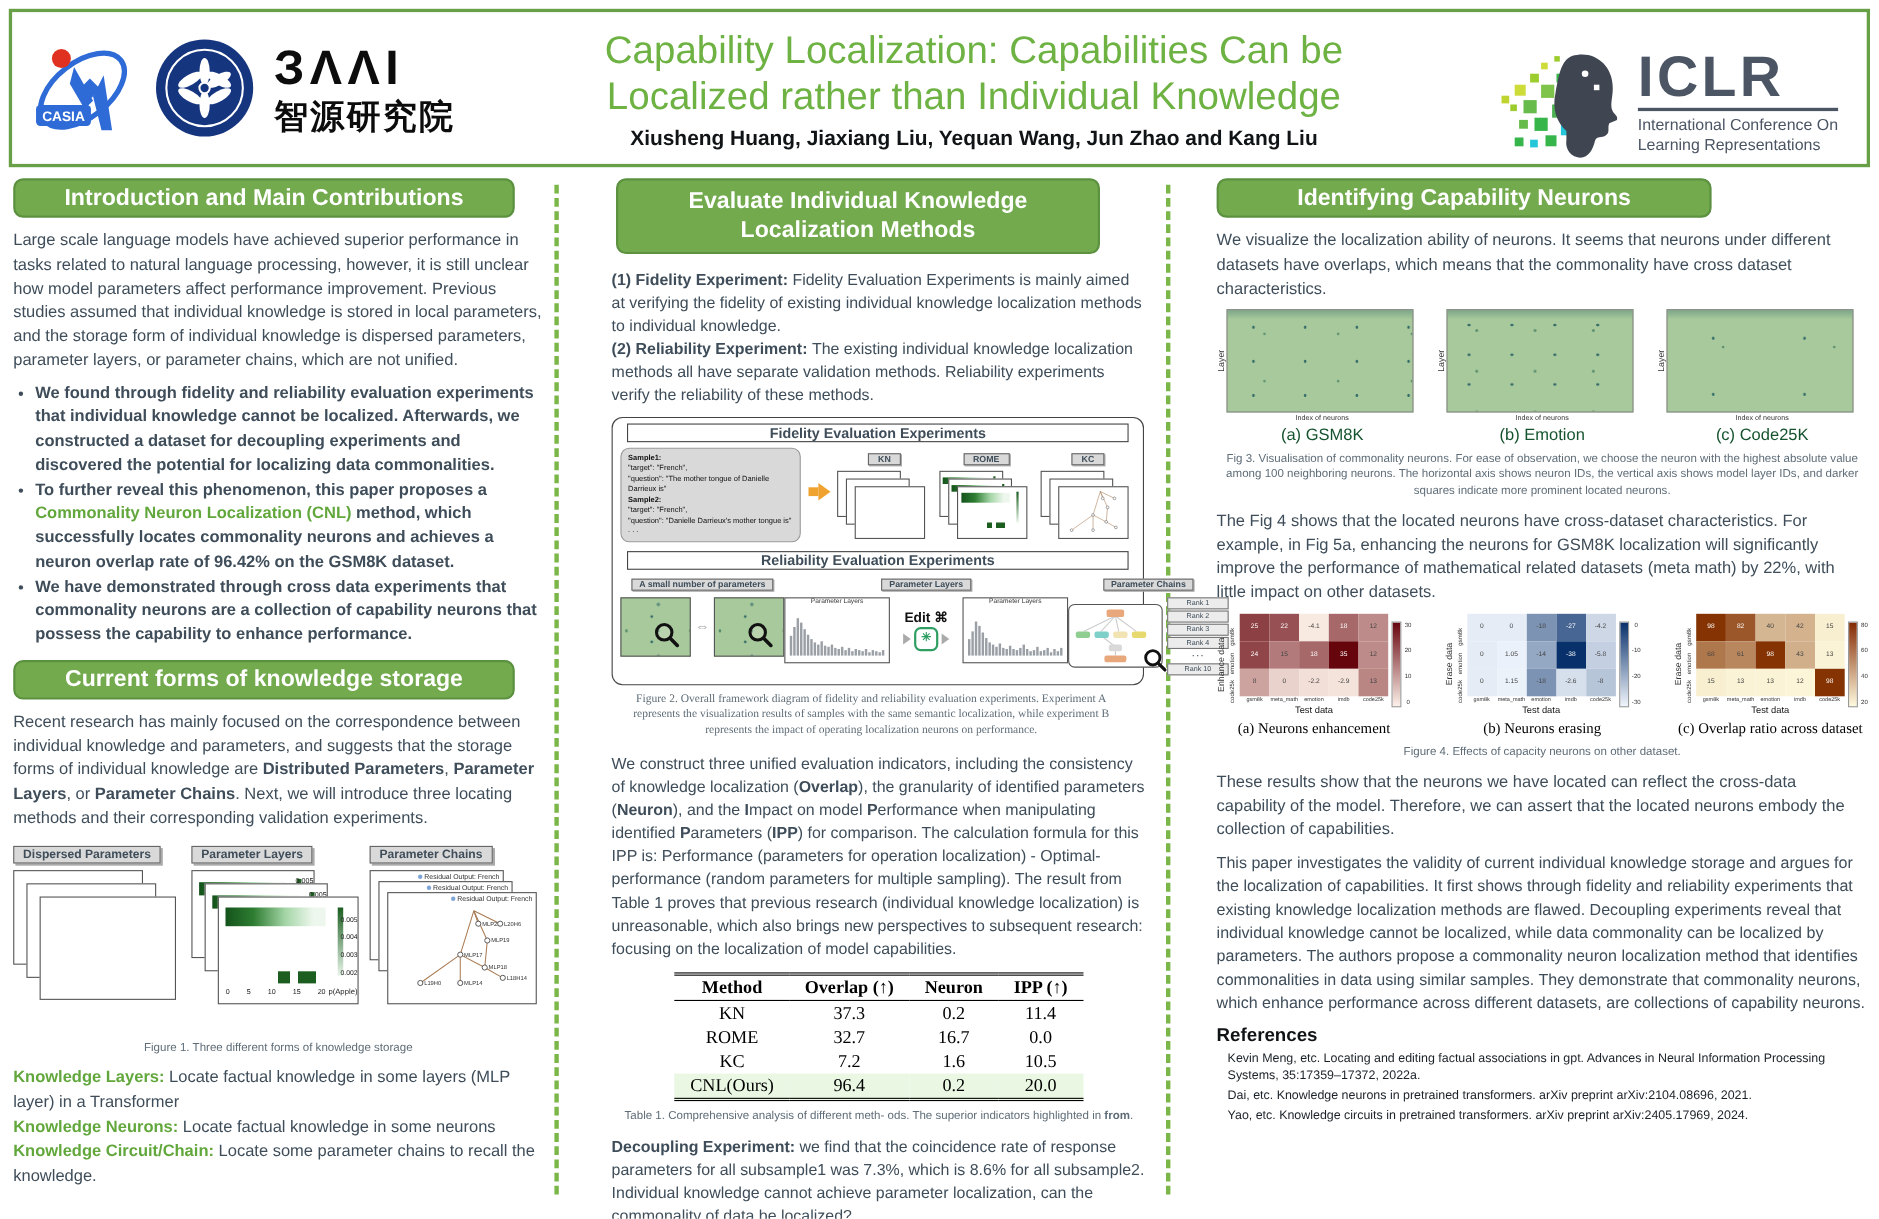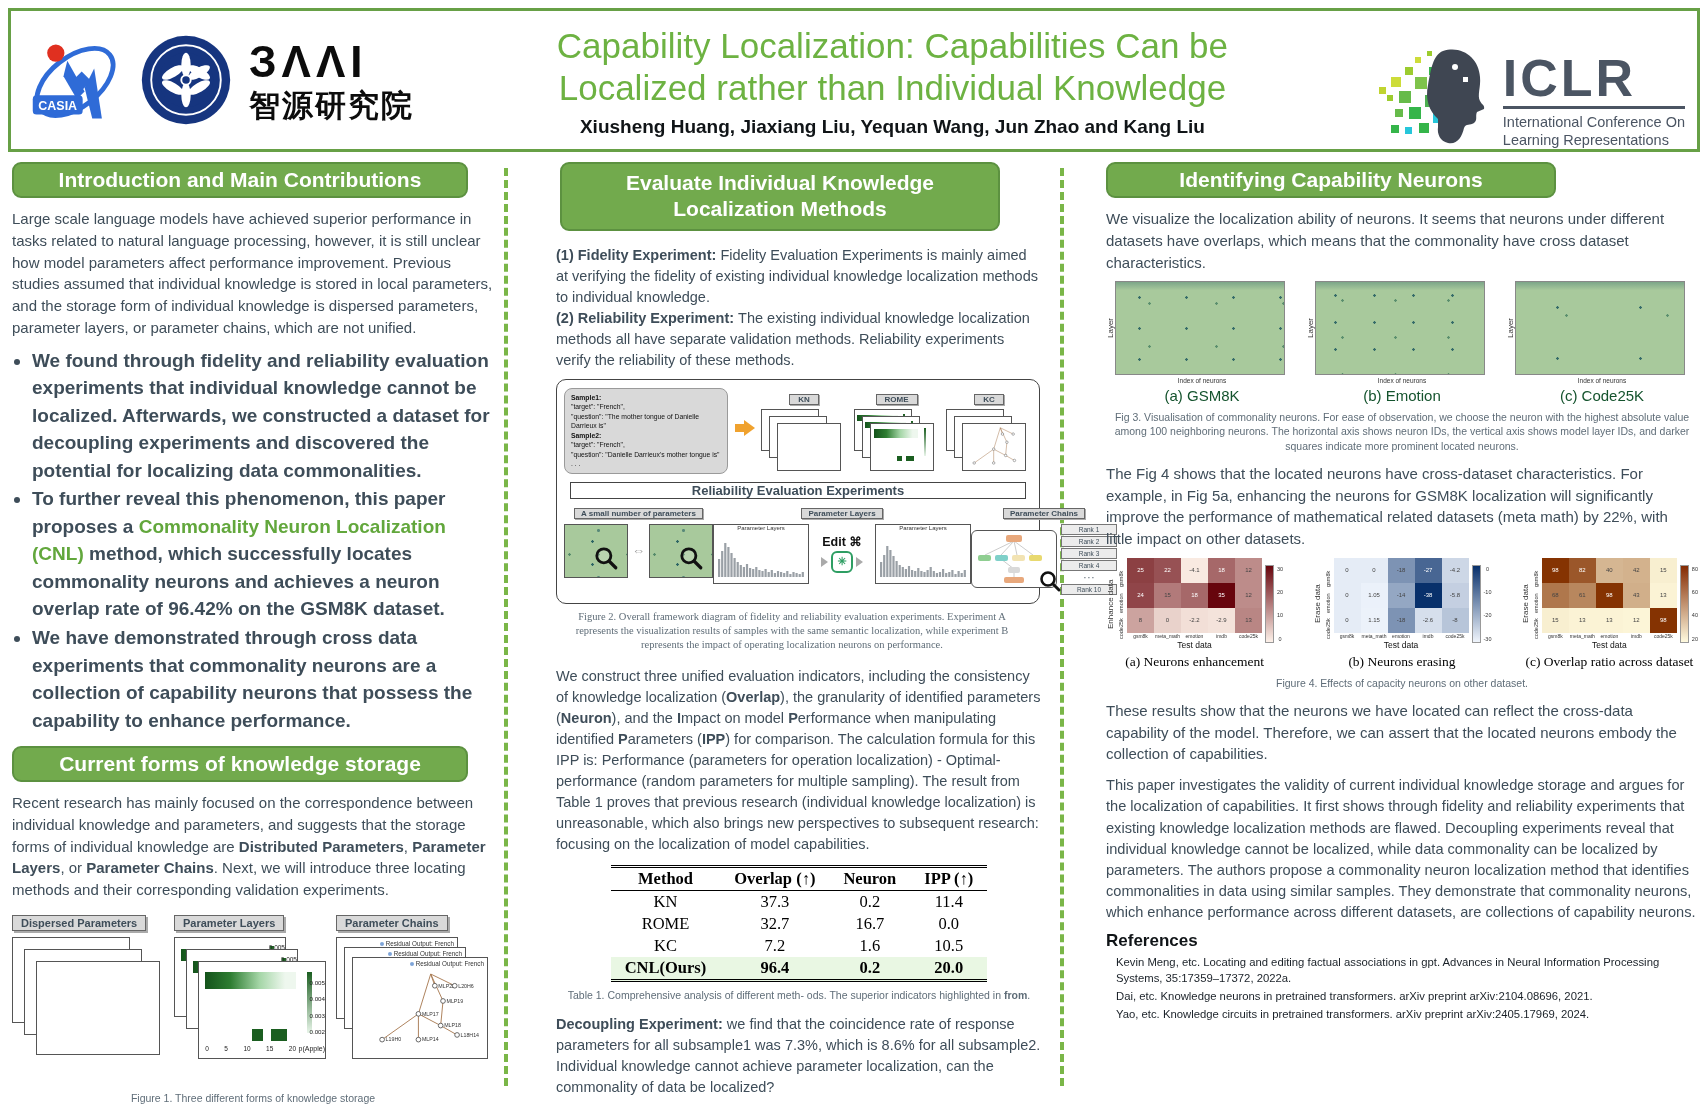--- a/index.html
+++ b/index.html
@@ -10,21 +10,21 @@
   
   .hdr{position:absolute;left:8px;top:8px;width:1686px;height:138px;
        border:3px solid #67a046;background:#fff;display:flex;align-items:center;}
   .hdr-logos{display:flex;align-items:center;gap:16px;padding-left:16px;}
   .baai{display:flex;flex-direction:column;align-items:flex-start;line-height:1;}
   .baai-sym{font-size:44px;font-weight:800;letter-spacing:5px;color:#0c0c0c;}
   .baai-cn{font-size:31px;font-weight:800;color:#0c0c0c;margin-top:6px;letter-spacing:2px;}
   .hdr-title{flex:1;text-align:center;padding-top:2px;}
   .title{font-size:35px;line-height:1.2;color:#6db242;}
   .authors{font-size:19px;font-weight:bold;color:#101417;margin-top:7px;}
-  .hdr-iclr{display:flex;align-items:flex-end;gap:10px;padding-right:12px;margin-top:32px;}
+  .hdr-iclr{display:flex;align-items:flex-start;gap:10px;padding-right:26px;margin-top:32px;}
   .iclr-word{font-size:52px;font-weight:800;color:#4b5563;letter-spacing:3px;
              border-bottom:3px solid #4b5563;line-height:1.05;}
   .iclr-sub{font-size:14.5px;color:#4b5563;margin-top:4px;line-height:1.25;}
 
   
   .divider{position:absolute;top:168px;height:918px;width:0;border-left:4px dashed #7ab648;}
   .d1{left:504px;} .d2{left:1060px;}
   .col{position:absolute;top:162px;}
   .col1{left:12px;width:482px;}
   .col2{left:556px;width:486px;}
@@ -33,21 +33,21 @@
   .h-bar{background:#72aa4d;border:2px solid #5c9140;border-radius:9px;color:#fff;
          font-weight:bold;text-align:center;font-size:21px;padding:4px 0;}
   .h-bar.two{line-height:1.25;padding:6px 0;}
   .w1{width:452px;} .w2{width:436px;margin-left:4px;} .w3{width:446px;}
 
   .para{font-size:15px;line-height:1.45;margin-top:10px;}
   .col2 .para{font-size:14.5px;}
   .seg-b{font-weight:bold;}
   .seg-g{font-weight:bold;color:#62a73c;}
   ul.bullets{margin:8px 0 0 0;padding-left:20px;}
-  ul.bullets li{font-size:19px;line-height:1.45;font-weight:bold;margin-bottom:1px;}
+  ul.bullets li{font-size:15px;line-height:1.45;font-weight:bold;margin-bottom:1px;}
   .cap{font-size:10.5px;color:#5f6d78;text-align:center;line-height:1.35;margin-top:6px;}
 
   
   .fig1{display:flex;justify-content:space-between;margin-top:12px;height:172px;}
   .f1p{width:158px;position:relative;}
   .chip{display:inline-block;background:#d9d9d9;border:1px solid #666;font-weight:bold;
         font-size:11px;padding:1px 8px;box-shadow:2px 2px 0 #aaa;}
   .stack{position:relative;margin-top:6px;height:140px;}
   .stack>.lay{position:absolute;border:1px solid #555;background:#fff;}
   .speckle{background-color:#a8c99c;
@@ -113,21 +113,21 @@
   .chaincard svg.mg{position:absolute;right:-6px;bottom:-6px;}
   .ranks{display:flex;flex-direction:column;gap:1px;width:56px;}
   .rank{background:#ececec;border:1px solid #777;font-size:6.5px;line-height:9px;text-align:center;}
   .rank.dots{background:transparent;border-color:transparent;font-weight:bold;}
 
   
   table.t1{border-collapse:collapse;margin:10px auto 0 auto;font-family:"Liberation Serif",serif;
            font-size:16.5px;color:#000;border-top:3px double #000;border-bottom:3px double #000;}
   table.t1 th{border-bottom:1.5px solid #000;font-weight:bold;padding:1px 14px;}
   table.t1 td{padding:1px 14px;text-align:center;}
-  table.t1 tr.hl{background:#e9f7e3;font-weight:bold;border-radius:11px;}
+  table.t1 tr.hl{background:#e9f7e3;font-weight:normal;border-radius:11px;}
 
   
   .fig3{display:flex;justify-content:space-between;margin-top:8px;}
   .f3p{width:192px;text-align:center;}
   .f3row{display:flex;align-items:center;}
   .f3y{writing-mode:vertical-rl;transform:rotate(180deg);font-size:8px;color:#333;height:92px;}
   .f3hm{width:168px;height:92px;border:1px solid #888;
     background-color:#a8c99c;
     background-image:
       linear-gradient(to bottom, rgba(23,84,92,.30), rgba(23,84,92,0) 9%),
@@ -354,20 +354,21 @@
 
   <section class="col col2">
     <div class="h-bar w2 two">
       <span>Evaluate Individual Knowledge</span><br>
       <span>Localization Methods</span>
     </div>
     <div class="para" style="margin-top:14px;"><span class="seg-b">(1) Fidelity Experiment: </span><span>Fidelity Evaluation Experiments is mainly aimed at verifying the fidelity of existing individual knowledge localization methods to individual knowledge.</span></div>
     <div class="para" style="margin-top:0;"><span class="seg-b">(2) Reliability Experiment: </span><span>The existing individual knowledge localization methods all have separate validation methods. Reliability experiments verify the reliability of these methods.</span></div>
 
     <div class="fig2">
+      <div class="f2-bar">Fidelity Evaluation Experiments</div>
       <div class="f2-row">
         <div class="f2-sample" id="f2-sample">
             <div class="sb-b">Sample1:</div>
             <div>"target": "French",</div>
             <div>"question": "The mother tongue of Danielle</div>
             <div>Darrieux is"</div>
             <div> </div>
             <div class="sb-b">Sample2:</div>
             <div>"target": "French",</div>
             <div>"question": "Danielle Darrieux's mother tongue is"</div>

